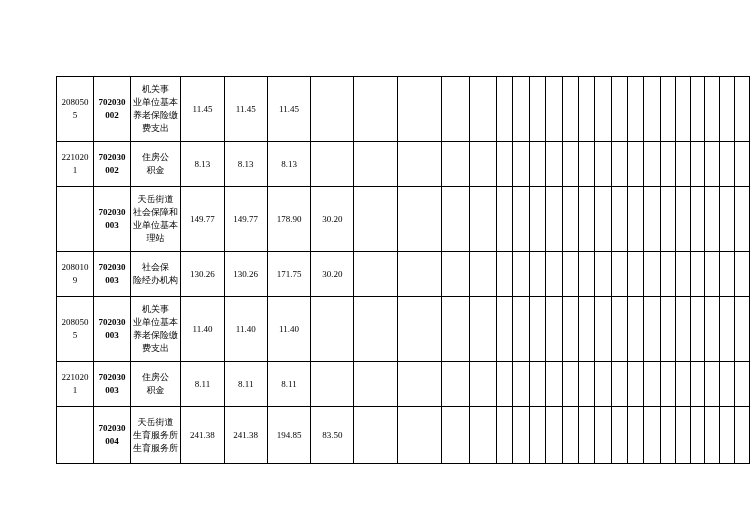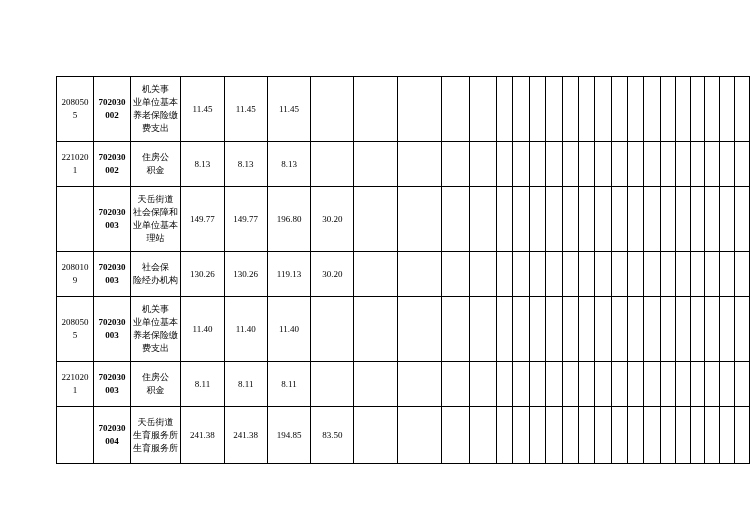--- a/index.html
+++ b/index.html
@@ -188,21 +188,21 @@
             <td class="c-name">
               <span class="cell-lines">
                 <span>天岳街道</span>
                 <span>社会保障和</span>
                 <span>业单位基本</span>
                 <span>理站</span>
               </span>
             </td>
             <td class="c-num">149.77</td>
             <td class="c-num">149.77</td>
-            <td class="c-num">196.80</td>
+            <td class="c-num">178.90</td>
             <td class="c-num">30.20</td>
             <td class="c-blank-wide">&nbsp;</td>
             <td class="c-blank-wide">&nbsp;</td>
             <td class="c-blank-med">&nbsp;</td>
             <td class="c-blank-med">&nbsp;</td>
             <td class="c-blank-sm">&nbsp;</td>
             <td class="c-blank-sm">&nbsp;</td>
             <td class="c-blank-sm">&nbsp;</td>
             <td class="c-blank-sm">&nbsp;</td>
             <td class="c-blank-sm">&nbsp;</td>
@@ -232,21 +232,21 @@
               </span>
             </td>
             <td class="c-name">
               <span class="cell-lines">
                 <span>社会保</span>
                 <span>险经办机构</span>
               </span>
             </td>
             <td class="c-num">130.26</td>
             <td class="c-num">130.26</td>
-            <td class="c-num">119.13</td>
+            <td class="c-num">171.75</td>
             <td class="c-num">30.20</td>
             <td class="c-blank-wide">&nbsp;</td>
             <td class="c-blank-wide">&nbsp;</td>
             <td class="c-blank-med">&nbsp;</td>
             <td class="c-blank-med">&nbsp;</td>
             <td class="c-blank-sm">&nbsp;</td>
             <td class="c-blank-sm">&nbsp;</td>
             <td class="c-blank-sm">&nbsp;</td>
             <td class="c-blank-sm">&nbsp;</td>
             <td class="c-blank-sm">&nbsp;</td>

